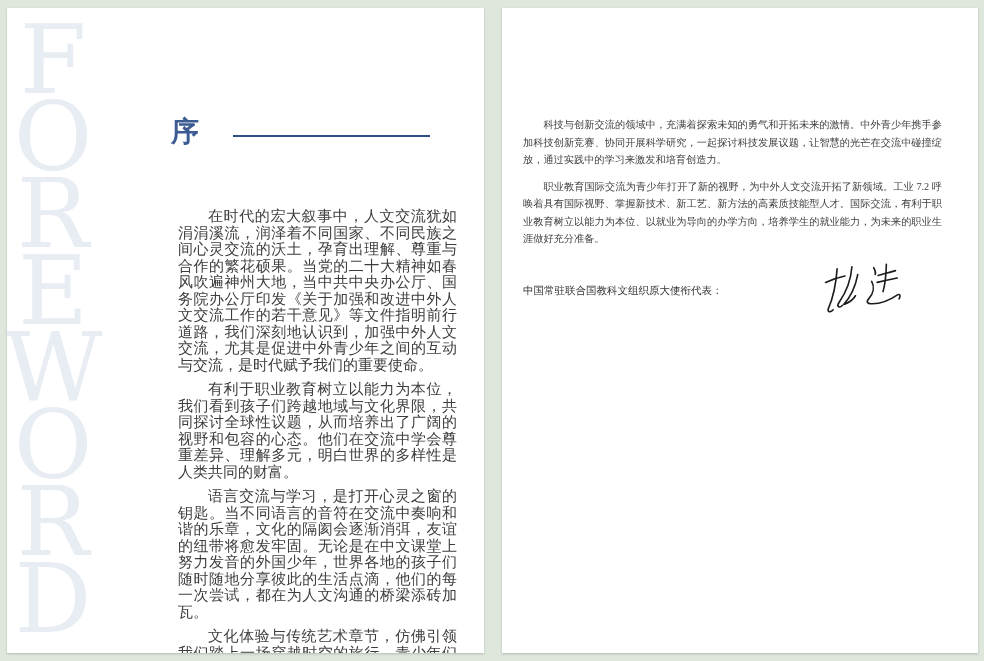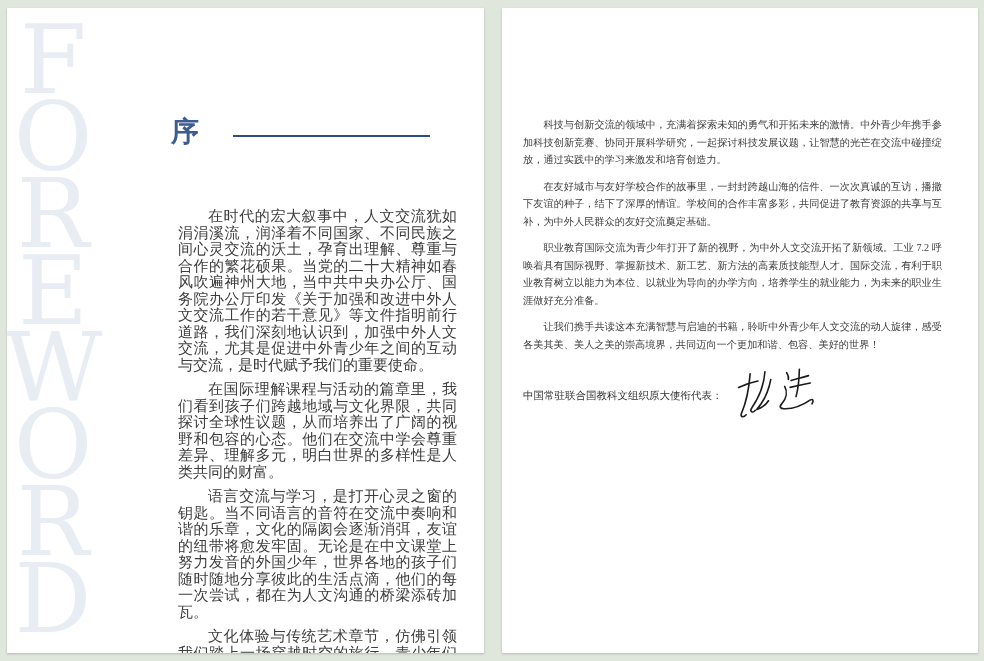--- a/index.html
+++ b/index.html
@@ -46,21 +46,21 @@
 
   
   .body-col{position:absolute;color:var(--ink,#3d3d3d);text-align:justify;}
   .body-col p{margin:0 0 8px 0;text-indent:2em;}
   .left-body{left:171px;top:200px;width:279px;font-size:15px;line-height:16.5px;}
   .right-body{left:21px;top:108px;width:419px;font-size:10.2px;line-height:17.5px;}
   .right-body p{margin-bottom:9px;}
 
   
   .signature-row{
-    display:flex;align-items:center;justify-content:flex-start;
+    display:flex;align-items:center;justify-content:space-between;
     margin-top:14px;padding-right:36px;gap:8px;
   }
   .signature-label{font-size:10.5px;color:#333;white-space:nowrap;text-indent:0;}
   .autograph{transform:rotate(-3deg);flex:0 0 auto;}
   .autograph path{fill:none;stroke:var(--sig,#1c1c1c);stroke-width:2.4;stroke-linecap:round;stroke-linejoin:round;}
 </style>
 </head>
 <body style="--bg: #dfe6dc; --paper: #ffffff; --title: #3b5b92; --rule: #2d4e85; --ink: #3d3d3d; --watermark: #e8edf4; --sig: #1c1c1c;">
 
 <div class="spread">
@@ -77,32 +77,30 @@
       <span>D</span>
     </div>
 
     <div class="title-row">
       <span class="preface-title">序</span>
       <div class="title-rule"></div>
     </div>
 
     <div class="body-col left-body">
       <p>在时代的宏大叙事中，人文交流犹如涓涓溪流，润泽着不同国家、不同民族之间心灵交流的沃土，孕育出理解、尊重与合作的繁花硕果。当党的二十大精神如春风吹遍神州大地，当中共中央办公厅、国务院办公厅印发《关于加强和改进中外人文交流工作的若干意见》等文件指明前行道路，我们深刻地认识到，加强中外人文交流，尤其是促进中外青少年之间的互动与交流，是时代赋予我们的重要使命。</p>
-      <p>在国际理解课程与活动的篇章里，我们看到孩子们跨越地域与文化界限，共同探讨全球性议题，从而培养出了广阔的视野和包容的心态。他们在交流中学会尊重差异、理解多元，明白世界的多样性是人类共同的财富。</p>
+      <p>有利于职业教育树立以能力为本位，我们看到孩子们跨越地域与文化界限，共同探讨全球性议题，从而培养出了广阔的视野和包容的心态。他们在交流中学会尊重差异、理解多元，明白世界的多样性是人类共同的财富。</p>
       <p>语言交流与学习，是打开心灵之窗的钥匙。当不同语言的音符在交流中奏响和谐的乐章，文化的隔阂会逐渐消弭，友谊的纽带将愈发牢固。无论是在中文课堂上努力发音的外国少年，世界各地的孩子们随时随地分享彼此的生活点滴，他们的每一次尝试，都在为人文沟通的桥梁添砖加瓦。</p>
       <p>文化体验与传统艺术章节，仿佛引领我们踏上一场穿越时空的旅行。青少年们亲身感受着中华优秀传统文化的魅力，传承着千年智慧的火种。从京剧脸谱的绘制到外国传统舞蹈的学习，从中国书法的挥毫泼墨到西方古典音乐的心灵共鸣，他们在文化的交流中汲取着丰富的营养，滋养着心灵的成长。</p>
     </div>
   </div>
 
   <div class="page page-right">
     <div class="body-col right-body">
       <p>科技与创新交流的领域中，充满着探索未知的勇气和开拓未来的激情。中外青少年携手参加科技创新竞赛、协同开展科学研究，一起探讨科技发展议题，让智慧的光芒在交流中碰撞绽放，通过实践中的学习来激发和培育创造力。</p>
-      <p>在友好城市与友好学校合作的故事里，一封封跨越山海的信件、一次次真诚的互访，播撒下友谊的种子，结下了深厚的情谊。学校间的合作丰富多彩，共同促进了教育资源的共享与互补，为中外人民群众的友好交流奠定基础。</p>
       <p>职业教育国际交流为青少年打开了新的视野，为中外人文交流开拓了新领域。工业 7.2 呼唤着具有国际视野、掌握新技术、新工艺、新方法的高素质技能型人才。国际交流，有利于职业教育树立以能力为本位、以就业为导向的办学方向，培养学生的就业能力，为未来的职业生涯做好充分准备。</p>
-      <p>让我们携手共读这本充满智慧与启迪的书籍，聆听中外青少年人文交流的动人旋律，感受各美其美、美人之美的崇高境界，共同迈向一个更加和谐、包容、美好的世界！</p>
 
       <div class="signature-row">
         <span class="signature-label">中国常驻联合国教科文组织原大使衔代表：</span>
         <svg class="autograph" role="img" viewBox="0 0 130 85" width="88" height="58" aria-label="杨进">
 
           <path d="M30,8 C28,24 24,46 14,66 C12,70 16,73 21,68"></path>
           <path d="M12,27 C22,23 34,20 41,19"></path>
           <path d="M52,6 C50,22 44,40 30,58 C26,63 30,67 35,62"></path>
           <path d="M60,18 C56,34 48,50 37,61 C44,59 51,55 55,49"></path>
           <path d="M84,9 C86,13 87,16 86,19"></path>

